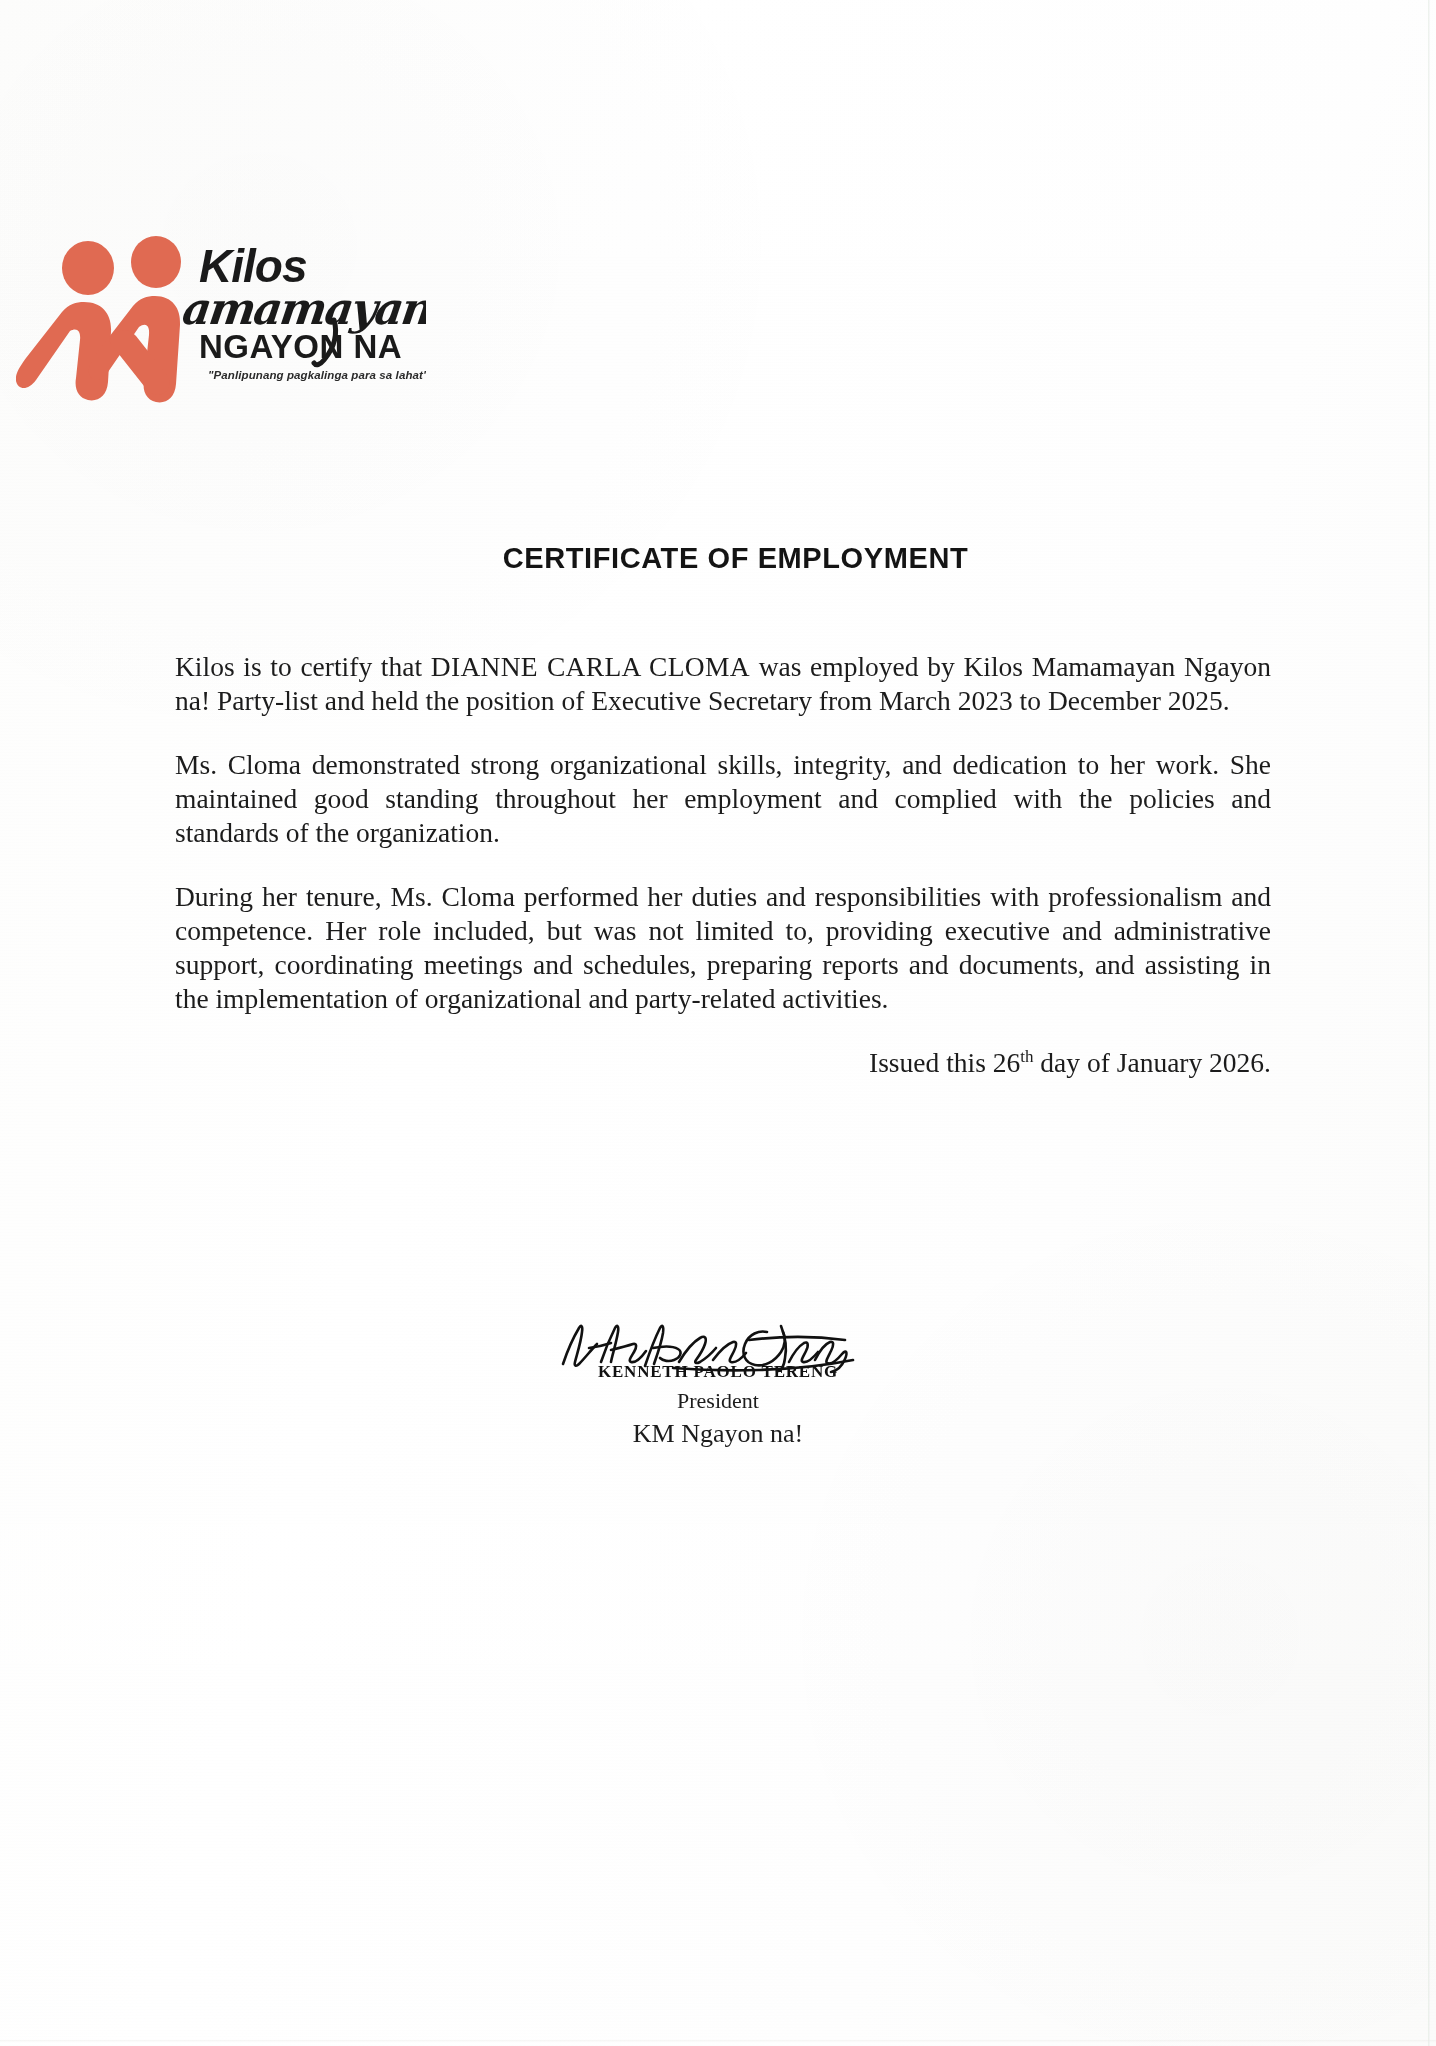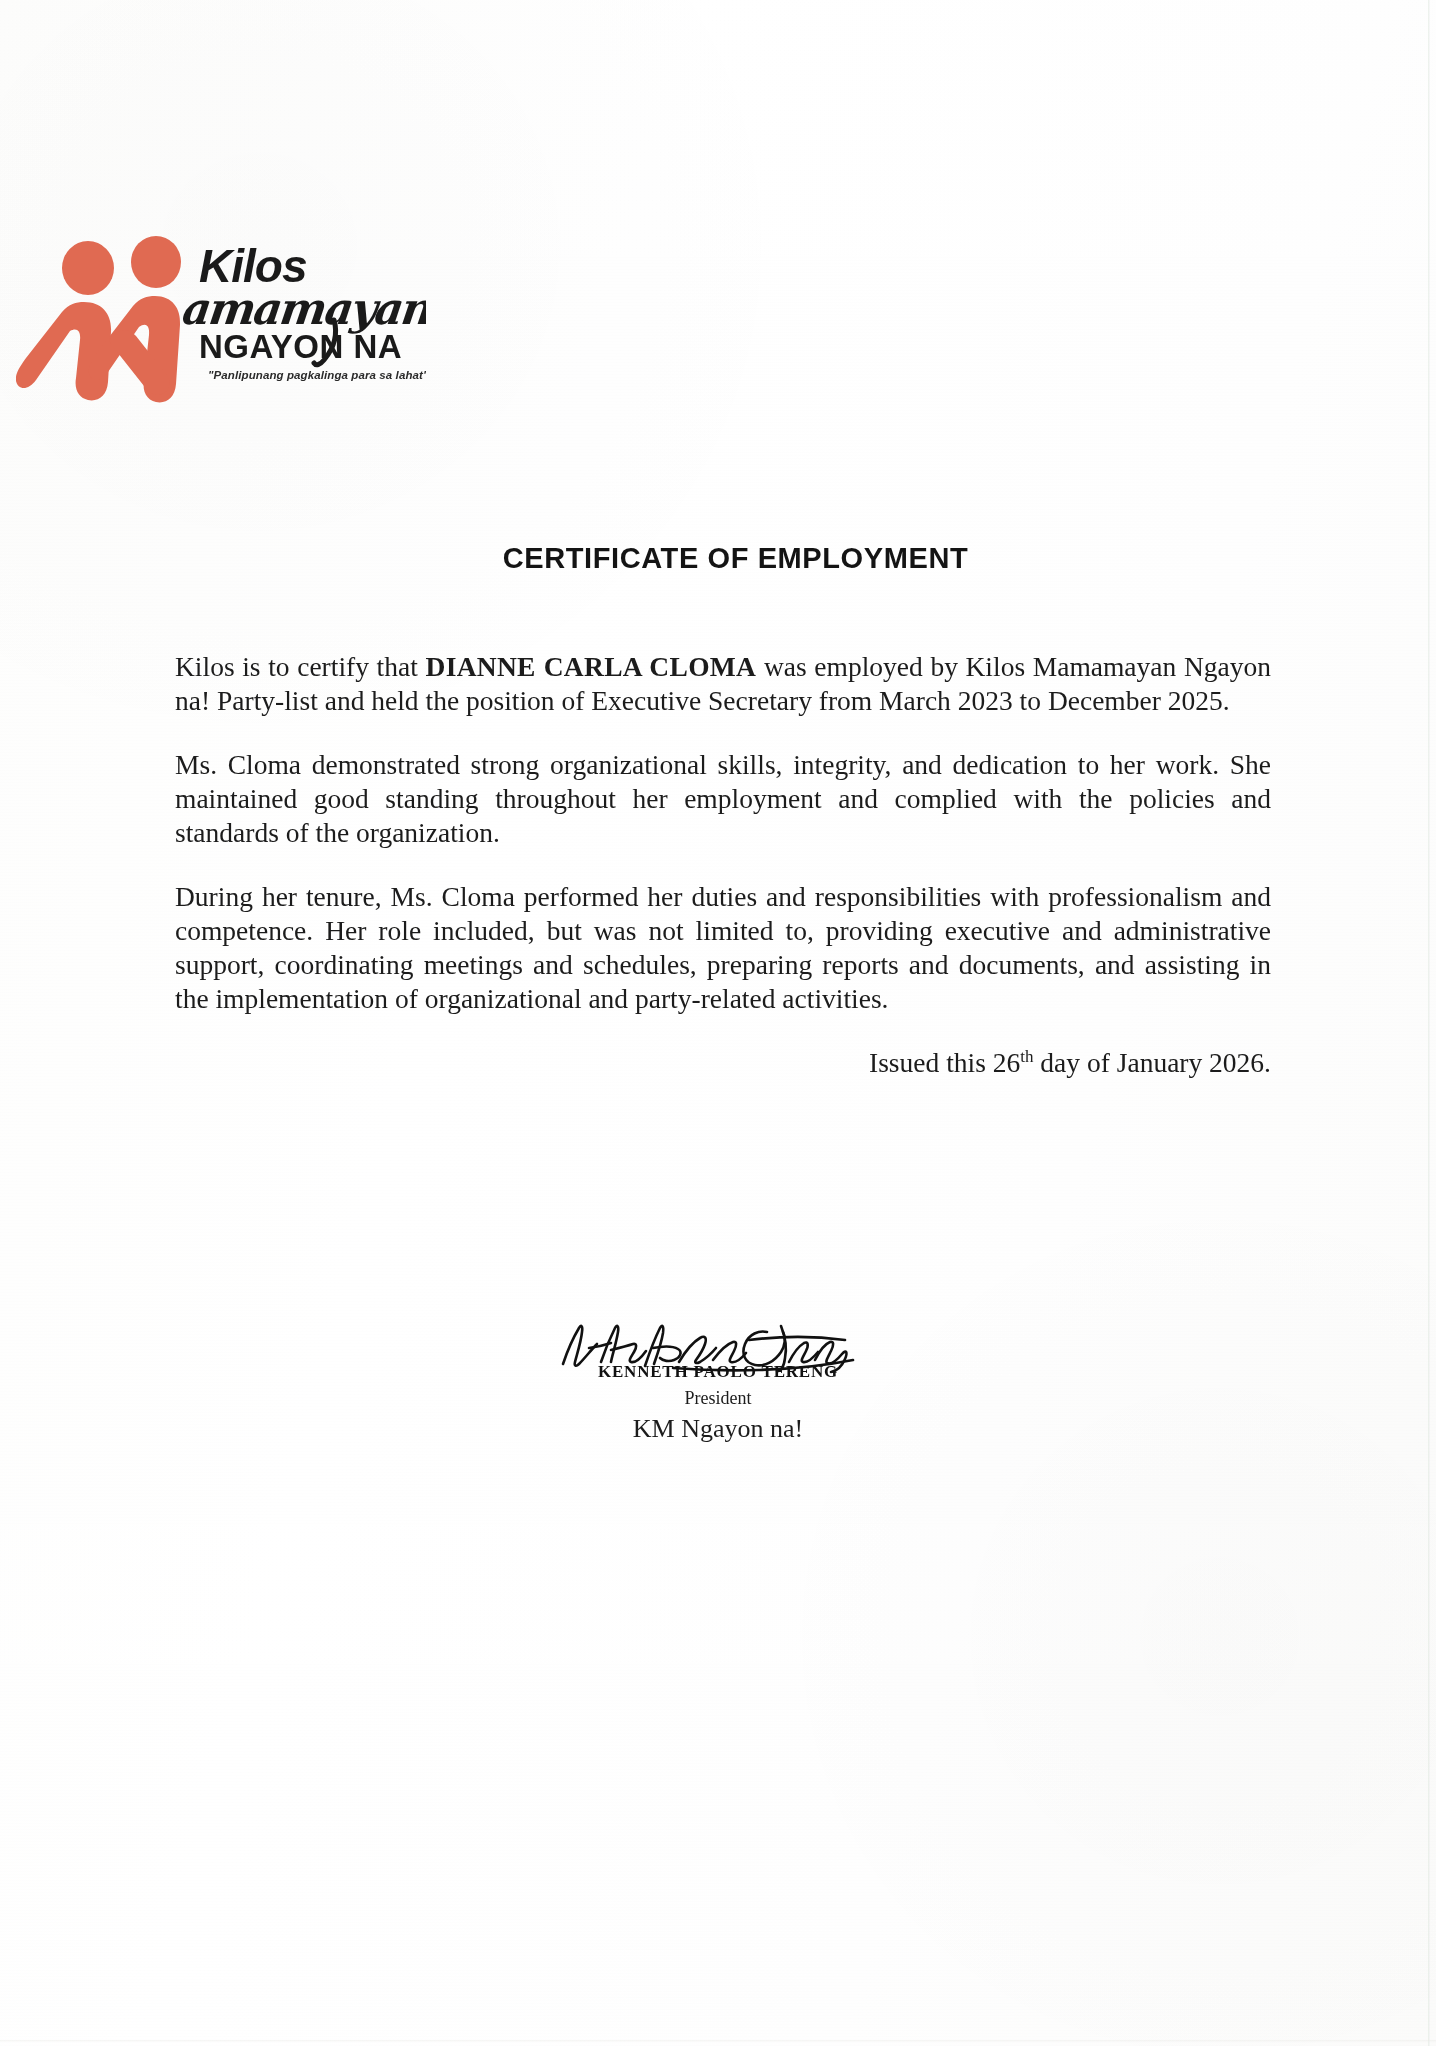--- a/index.html
+++ b/index.html
@@ -99,21 +99,21 @@
   .para {
     text-align: justify;
     text-justify: inter-word;
     font-size: 27.5px;
     line-height: 34px;
     color: #1c1c1c;
     margin-bottom: 30px;
   }
   .para:last-child { margin-bottom: 0; }
 
-  .para b { font-weight: bold; letter-spacing: 0.3px; }
+  .para b { font-weight: normal; letter-spacing: 0.3px; }
 
   .para.no-justify { text-align: right; }
 
   .sup {
     font-size: 0.62em;
     vertical-align: super;
     line-height: 0;
   }
 
   
@@ -134,21 +134,21 @@
 
   .signatory-name {
     font-size: 17px;
     font-weight: bold;
     letter-spacing: 0.8px;
     margin-top: -14px;
     position: relative;
     color: #111;
   }
   .signatory-title {
-    font-size: 18px;
+    font-size: 22px;
     margin-top: 6px;
     color: #1c1c1c;
   }
   .signatory-org {
     font-size: 26px;
     margin-top: 5px;
     color: #1c1c1c;
   }
 </style>
 </head>

